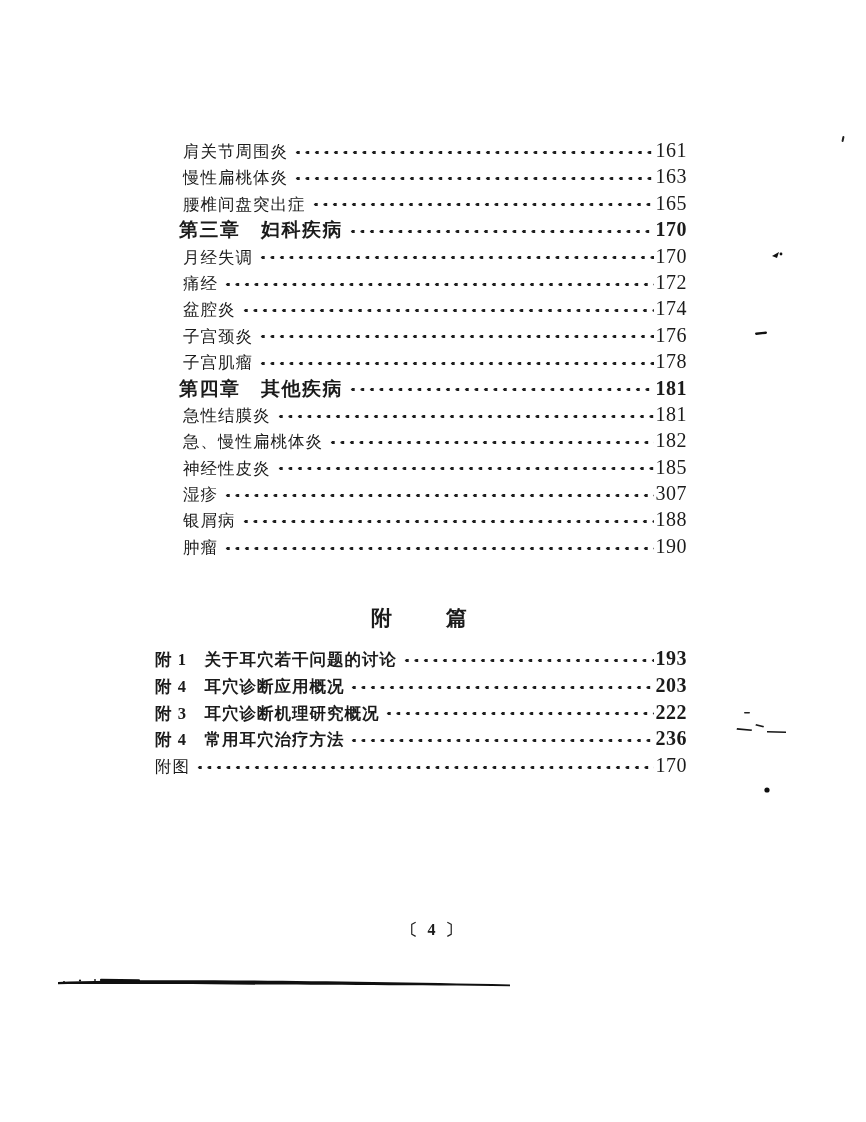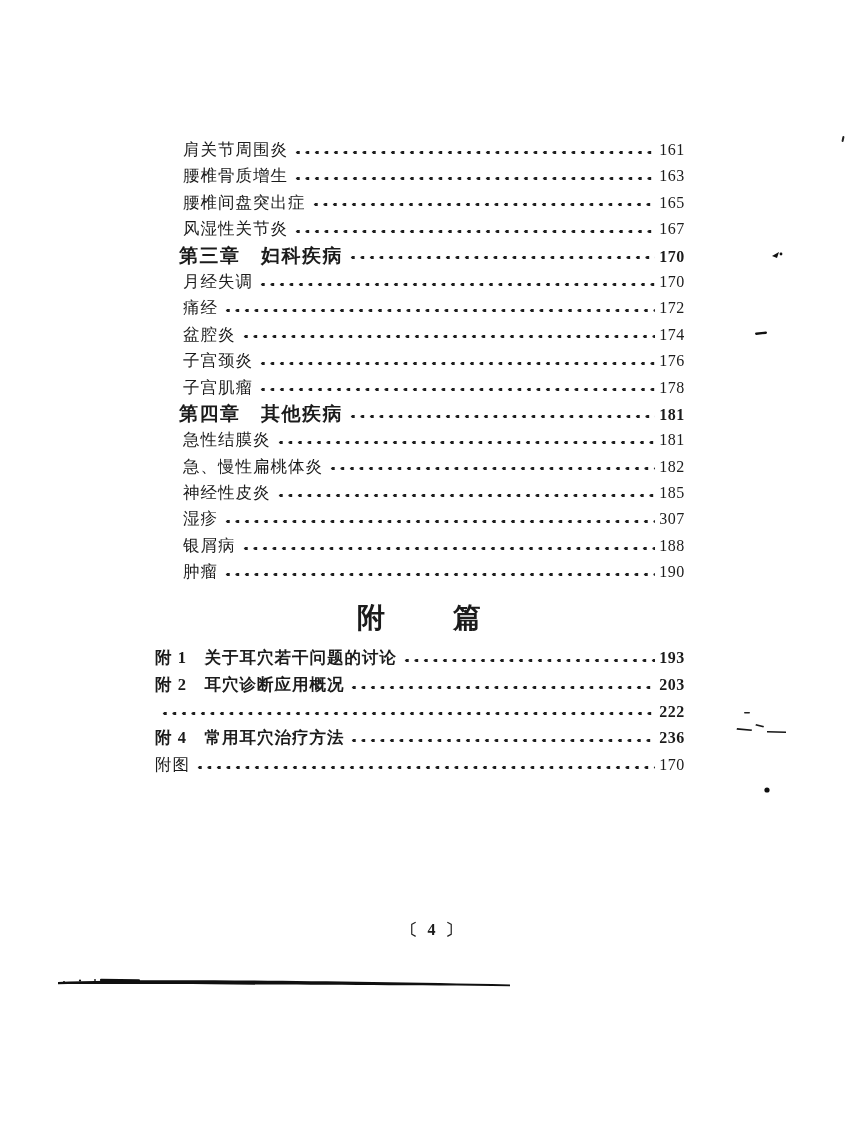--- a/index.html
+++ b/index.html
@@ -12,24 +12,24 @@
   .toc{position:absolute;left:155px;top:137px;width:532px;}
   .row{display:flex;align-items:baseline;height:26.4px;line-height:26.4px;}
   .row .lbl{white-space:pre;text-align:center;}
   .row.chapter{font-weight:bold;font-size:19px;letter-spacing:1.5px;margin-left:24px;}
   .row.sub{font-size:16.5px;padding-left:28px;letter-spacing:1px;}
   .leader{
     flex:1;align-self:center;height:9px;margin:4px 2px 0 6px;
     background-image:radial-gradient(circle at 4px 4.5px,#1d1d1d 1.6px,rgba(0,0,0,0) 2px);
     background-size:9.5px 9px;background-repeat:repeat-x;
   }
-  .pg{font-size:16px;min-width:30px;text-align:center;letter-spacing:0.5px;}
+  .pg{font-size:20px;min-width:30px;text-align:left;letter-spacing:0.5px;}
   .appx-head{
     position:absolute;left:155px;top:604px;width:532px;text-align:center;
-    font-size:28px;font-weight:bold;letter-spacing:4px;line-height:28px;white-space:pre;
+    font-size:21px;font-weight:bold;letter-spacing:4px;line-height:28px;white-space:pre;
   }
   .appx{position:absolute;left:155px;top:645px;width:532px;}
   .appx .row{height:26.8px;line-height:26.8px;font-size:16.5px;letter-spacing:1px;}
   .appx .row.numbered{font-weight:bold;}
   .pageno{
     position:absolute;left:0;top:918px;width:866px;text-align:center;
     font-size:16px;line-height:24px;letter-spacing:3px;font-weight:bold;
   }
   .artifacts{position:absolute;left:0;top:0;pointer-events:none;}
 </style>
@@ -38,33 +38,28 @@
 
 <div class="page">
 
   <div class="toc">
     <div class="row sub">
         <span class="lbl">肩关节周围炎</span>
         <span class="leader"></span>
         <span class="pg">161</span>
       </div>
     <div class="row sub">
-        <span class="lbl">腰椎骨质增生</span>
+        <span class="lbl">慢性扁桃体炎</span>
         <span class="leader"></span>
         <span class="pg">163</span>
       </div>
     <div class="row sub">
         <span class="lbl">腰椎间盘突出症</span>
         <span class="leader"></span>
         <span class="pg">165</span>
-      </div>
-    <div class="row sub">
-        <span class="lbl">风湿性关节炎</span>
-        <span class="leader"></span>
-        <span class="pg">167</span>
       </div>
     <div class="row chapter">
         <span class="lbl">第三章　妇科疾病</span>
         <span class="leader"></span>
         <span class="pg">170</span>
       </div>
     <div class="row sub">
         <span class="lbl">月经失调</span>
         <span class="leader"></span>
         <span class="pg">170</span>
@@ -128,25 +123,26 @@
 
   <div class="appx-head">附　　篇</div>
 
   <div class="appx">
     <div class="row numbered">
         <span class="lbl">附 1　关于耳穴若干问题的讨论</span>
         <span class="leader"></span>
         <span class="pg">193</span>
       </div>
     <div class="row numbered">
-        <span class="lbl">附 2　耳穴诊断应用概况</span>
+        <span class="lbl">附 4　耳穴诊断应用概况</span>
         <span class="leader"></span>
         <span class="pg">203</span>
       </div>
     <div class="row numbered">
+        <span class="lbl">附 3　耳穴诊断机理研究概况</span>
         <span class="leader"></span>
         <span class="pg">222</span>
       </div>
     <div class="row numbered">
         <span class="lbl">附 4　常用耳穴治疗方法</span>
         <span class="leader"></span>
         <span class="pg">236</span>
       </div>
     <div class="row">
         <span class="lbl">附图</span>

